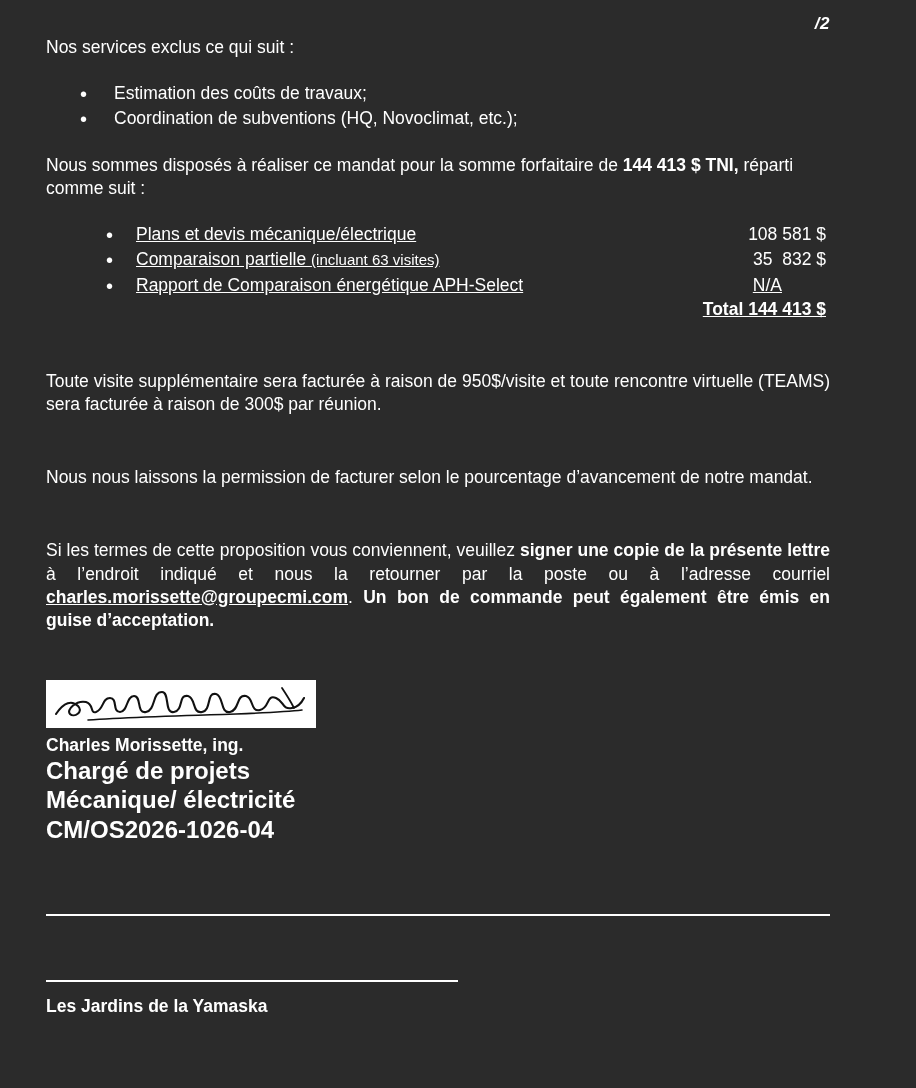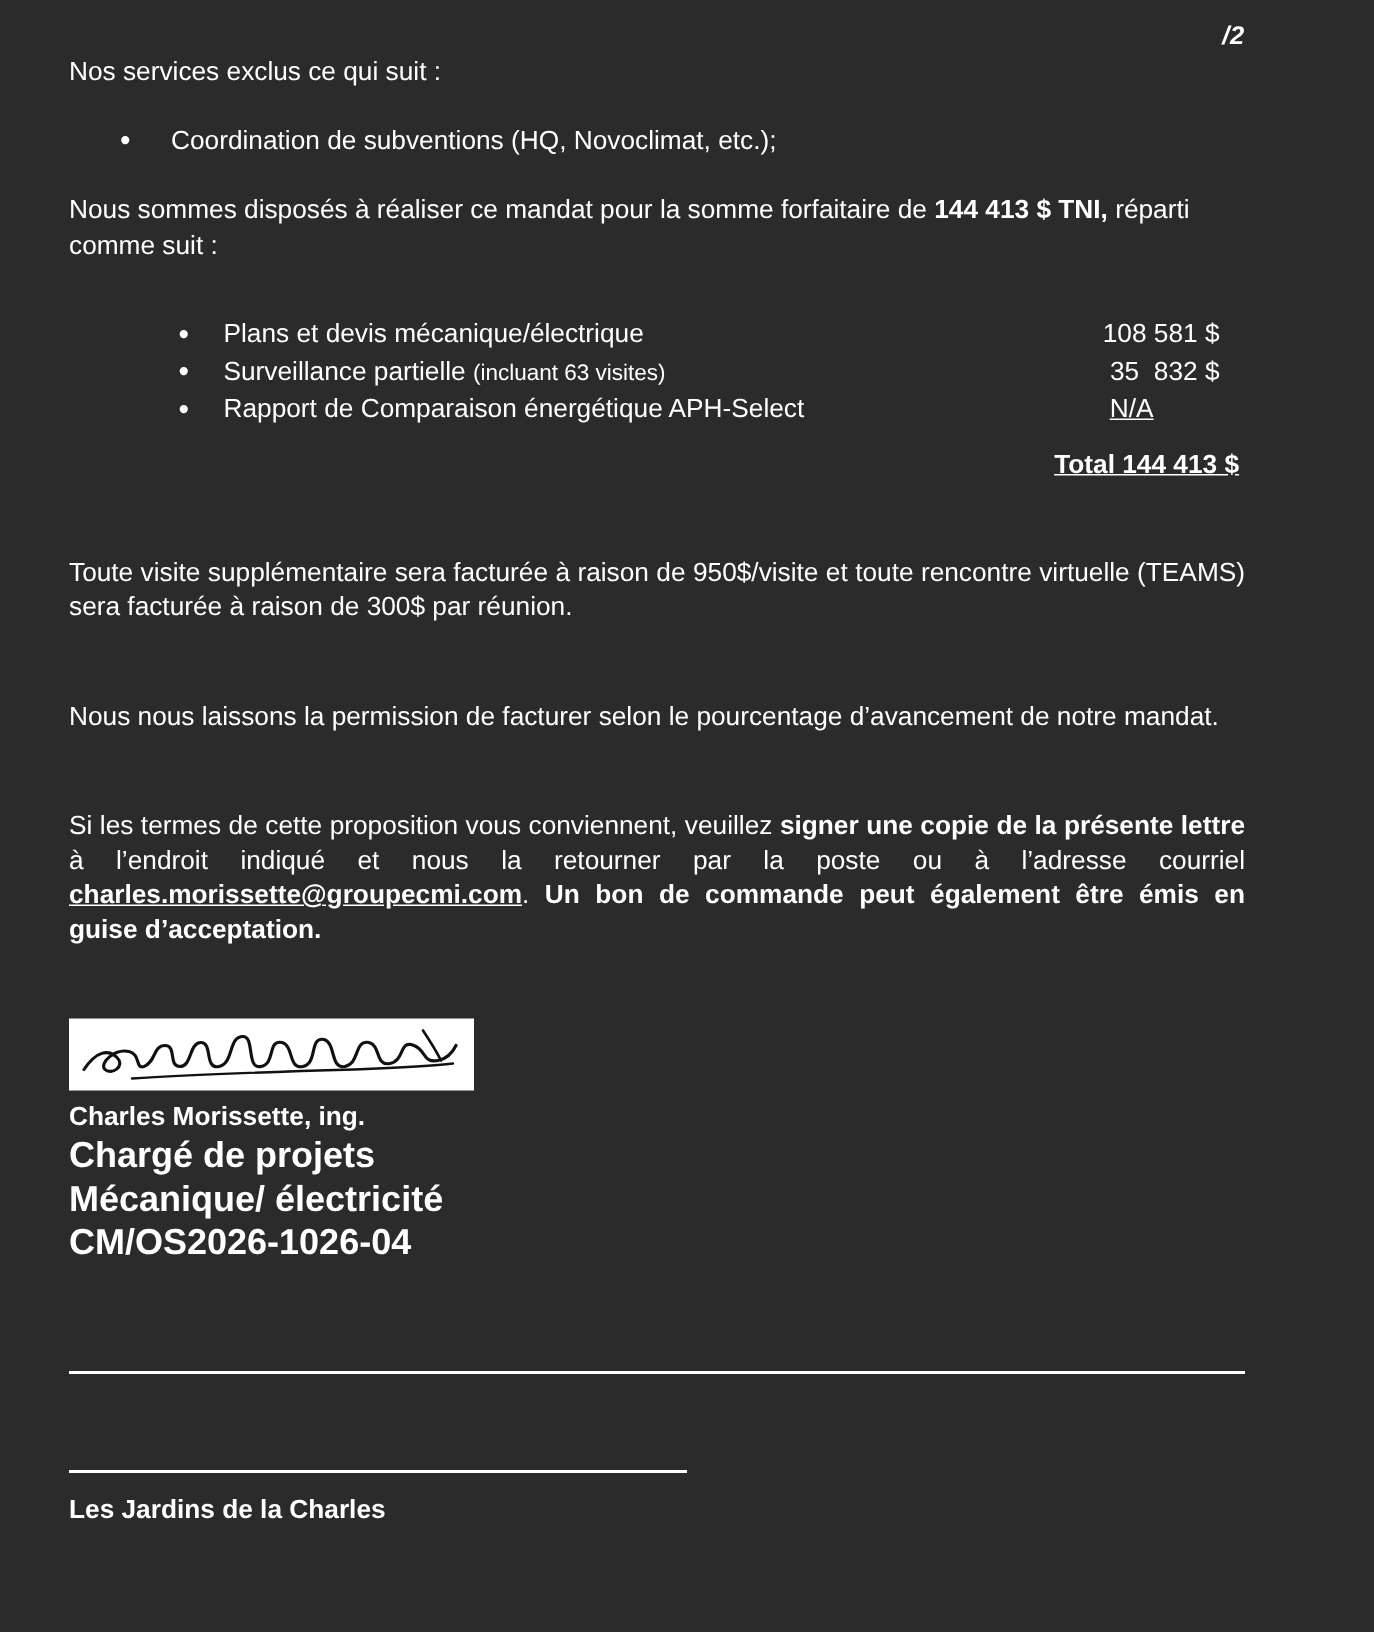--- a/index.html
+++ b/index.html
@@ -57,23 +57,24 @@
   }
   ul.bullets li:before {
     content: "\2022";
     position: absolute;
     left: 0;
     top: -1px;
     font-size: 20px;
   }
 
   ul.price-list {
-    margin: 13px;
+    margin: 0;
     padding: 0 0 0 60px;
     list-style: none;
+    text-decoration: underline;
   }
   ul.price-list li {
     font-size: 17.5px;
     line-height: 1.45;
     position: relative;
     padding-left: 30px;
   }
   ul.price-list li:before {
     content: "\2022";
     position: absolute;
@@ -180,39 +181,40 @@
 
   <div class="page-number">/2</div>
 
   <div class="content">
 
     <p>Nos services exclus ce qui suit :</p>
 
     <div class="gap-lg"></div>
 
     <ul class="bullets">
+      <li>Estimation des coûts de travaux;</li>
       <li>Coordination de subventions (HQ, Novoclimat, etc.);</li>
     </ul>
 
     <div class="gap-lg"></div>
 
     <p><span>Nous sommes disposés à réaliser ce mandat pour la somme forfaitaire de </span><b>144 413 $ TNI,</b><span> réparti comme suit :</span></p>
 
     <div class="gap-lg"></div>
 
     <ul class="price-list">
       <li>
         <span class="price-row">
           <span>Plans et devis mécanique/électrique</span><span class="small-note"></span>
           <span class="price-amount">108 581 $</span>
         </span>
       </li>
       <li>
         <span class="price-row">
-          <span>Surveillance partielle </span><span class="small-note">(incluant 63 visites)</span>
+          <span>Comparaison partielle </span><span class="small-note">(incluant 63 visites)</span>
           <span class="price-amount">35  832 $</span>
         </span>
       </li>
       <li>
         <span class="price-row">
           <span>Rapport de Comparaison énergétique APH-Select</span><span class="small-note"></span>
           <span class="price-amount underlined">N/A</span>
         </span>
       </li>
     </ul>
@@ -249,18 +251,18 @@
     </div>
 
     <div class="accept-rule"></div>
 
   </div>
 
   <div class="sign-fields">
     <div class="sign-cols">
       <div class="sign-col">
         <div class="sign-rule"></div>
-        <div class="sign-label">Les Jardins de la Charles</div>
+        <div class="sign-label">Les Jardins de la Yamaska</div>
       </div>
     </div>
   </div>
 
 </div>
 
 </body></html>

